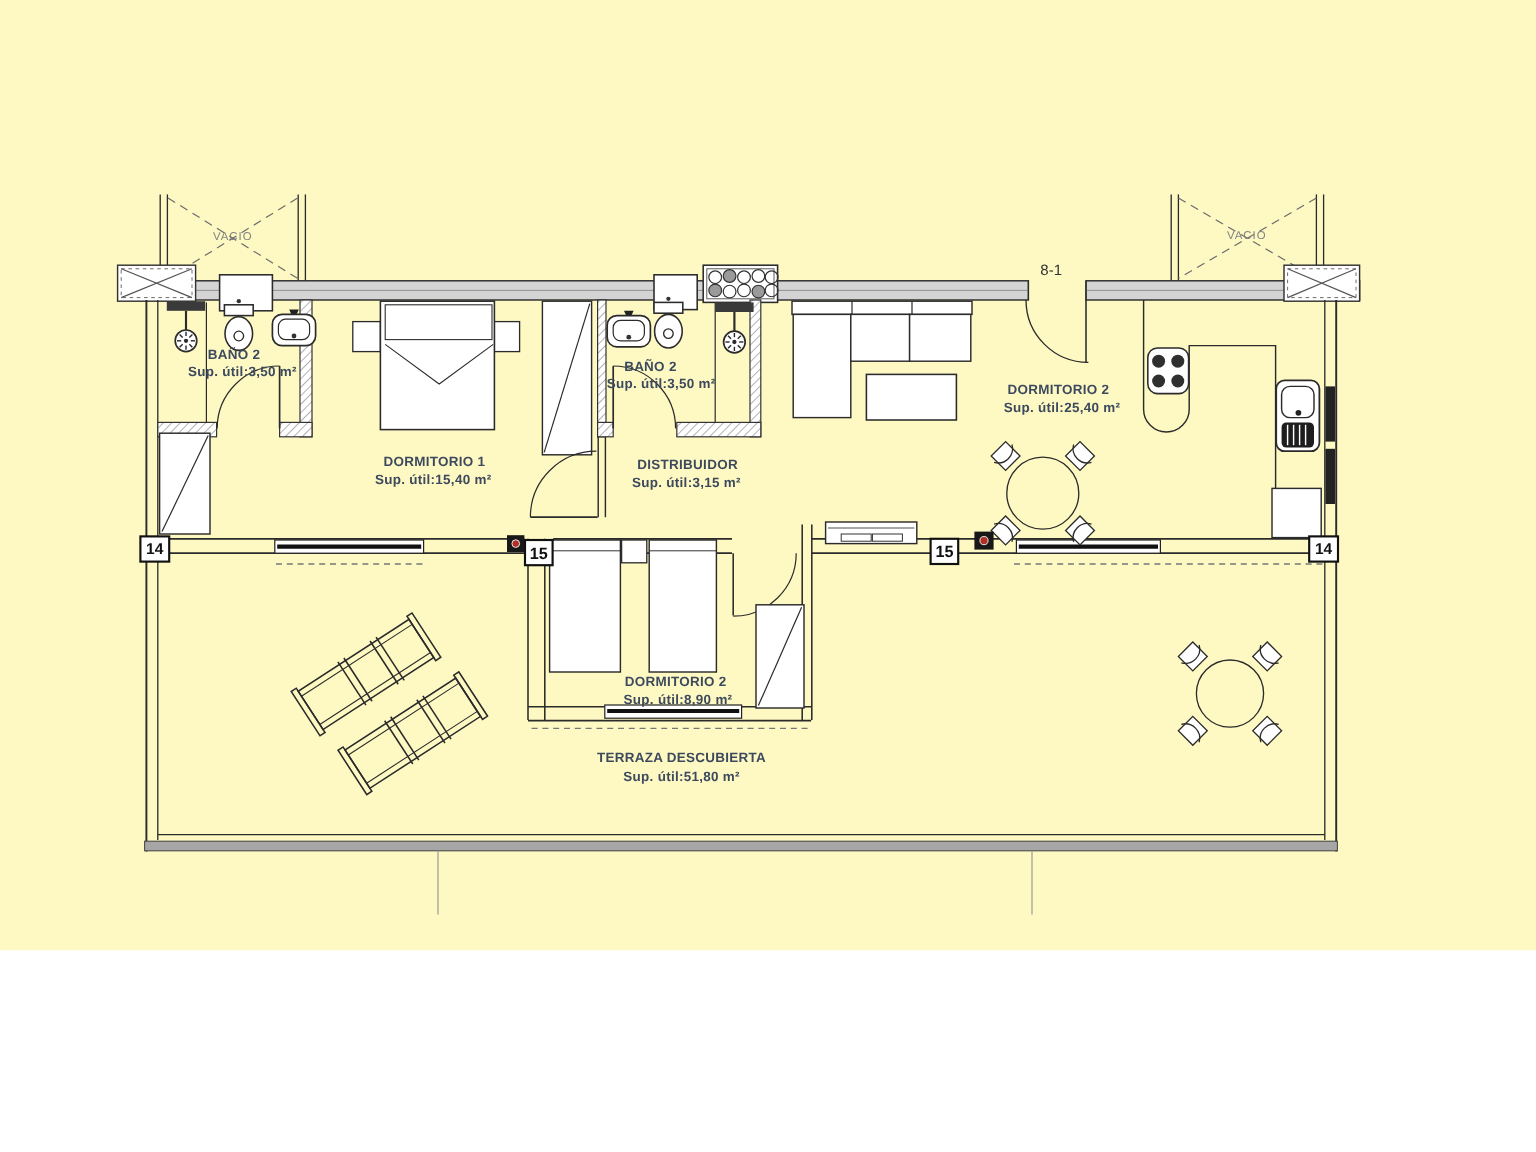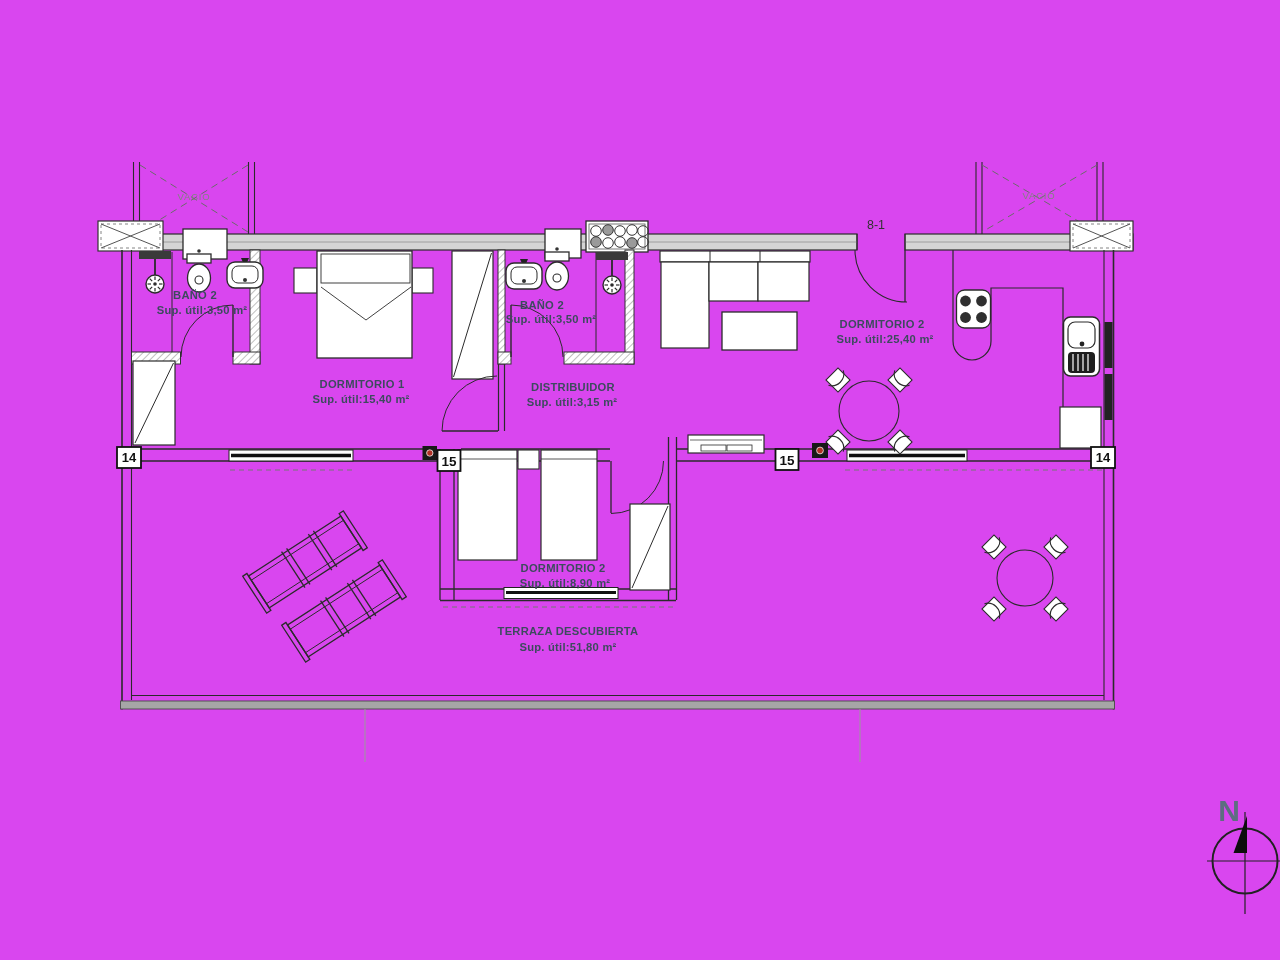--- a/index.html
+++ b/index.html
@@ -1,16 +1,16 @@
 <!DOCTYPE html>
 <html><head>
 <meta charset="utf-8">
 <style>
   html,body{margin:0;padding:0;background:#ffffff;}
-  .stage{position:relative;width:1280px;height:960px;background:#d946ef;overflow:hidden;}
+  .stage{position:relative;width:1280px;height:792px;background:#fef9c3;overflow:hidden;}
   svg{display:block;}
   .lbl  {font:600 11.2px "Liberation Sans",sans-serif; fill:#3d4a5e; text-anchor:middle; letter-spacing:.25px;}
   .muted{font:500 9.5px  "Liberation Sans",sans-serif; fill:#828282; text-anchor:middle; letter-spacing:.8px;}
   .mk   {font:700 13px   "Liberation Sans",sans-serif; fill:#111;    text-anchor:middle;}
   .mk15 {font:600 13.5px "Liberation Sans",sans-serif; fill:#111;    text-anchor:middle;}
   .ref  {font:500 12.5px "Liberation Sans",sans-serif; fill:#333;    text-anchor:middle;}
   .north{font:600 30px   "Liberation Sans",sans-serif; fill:#5d6e80; text-anchor:middle;}
 </style>
 </head>
 <body>

